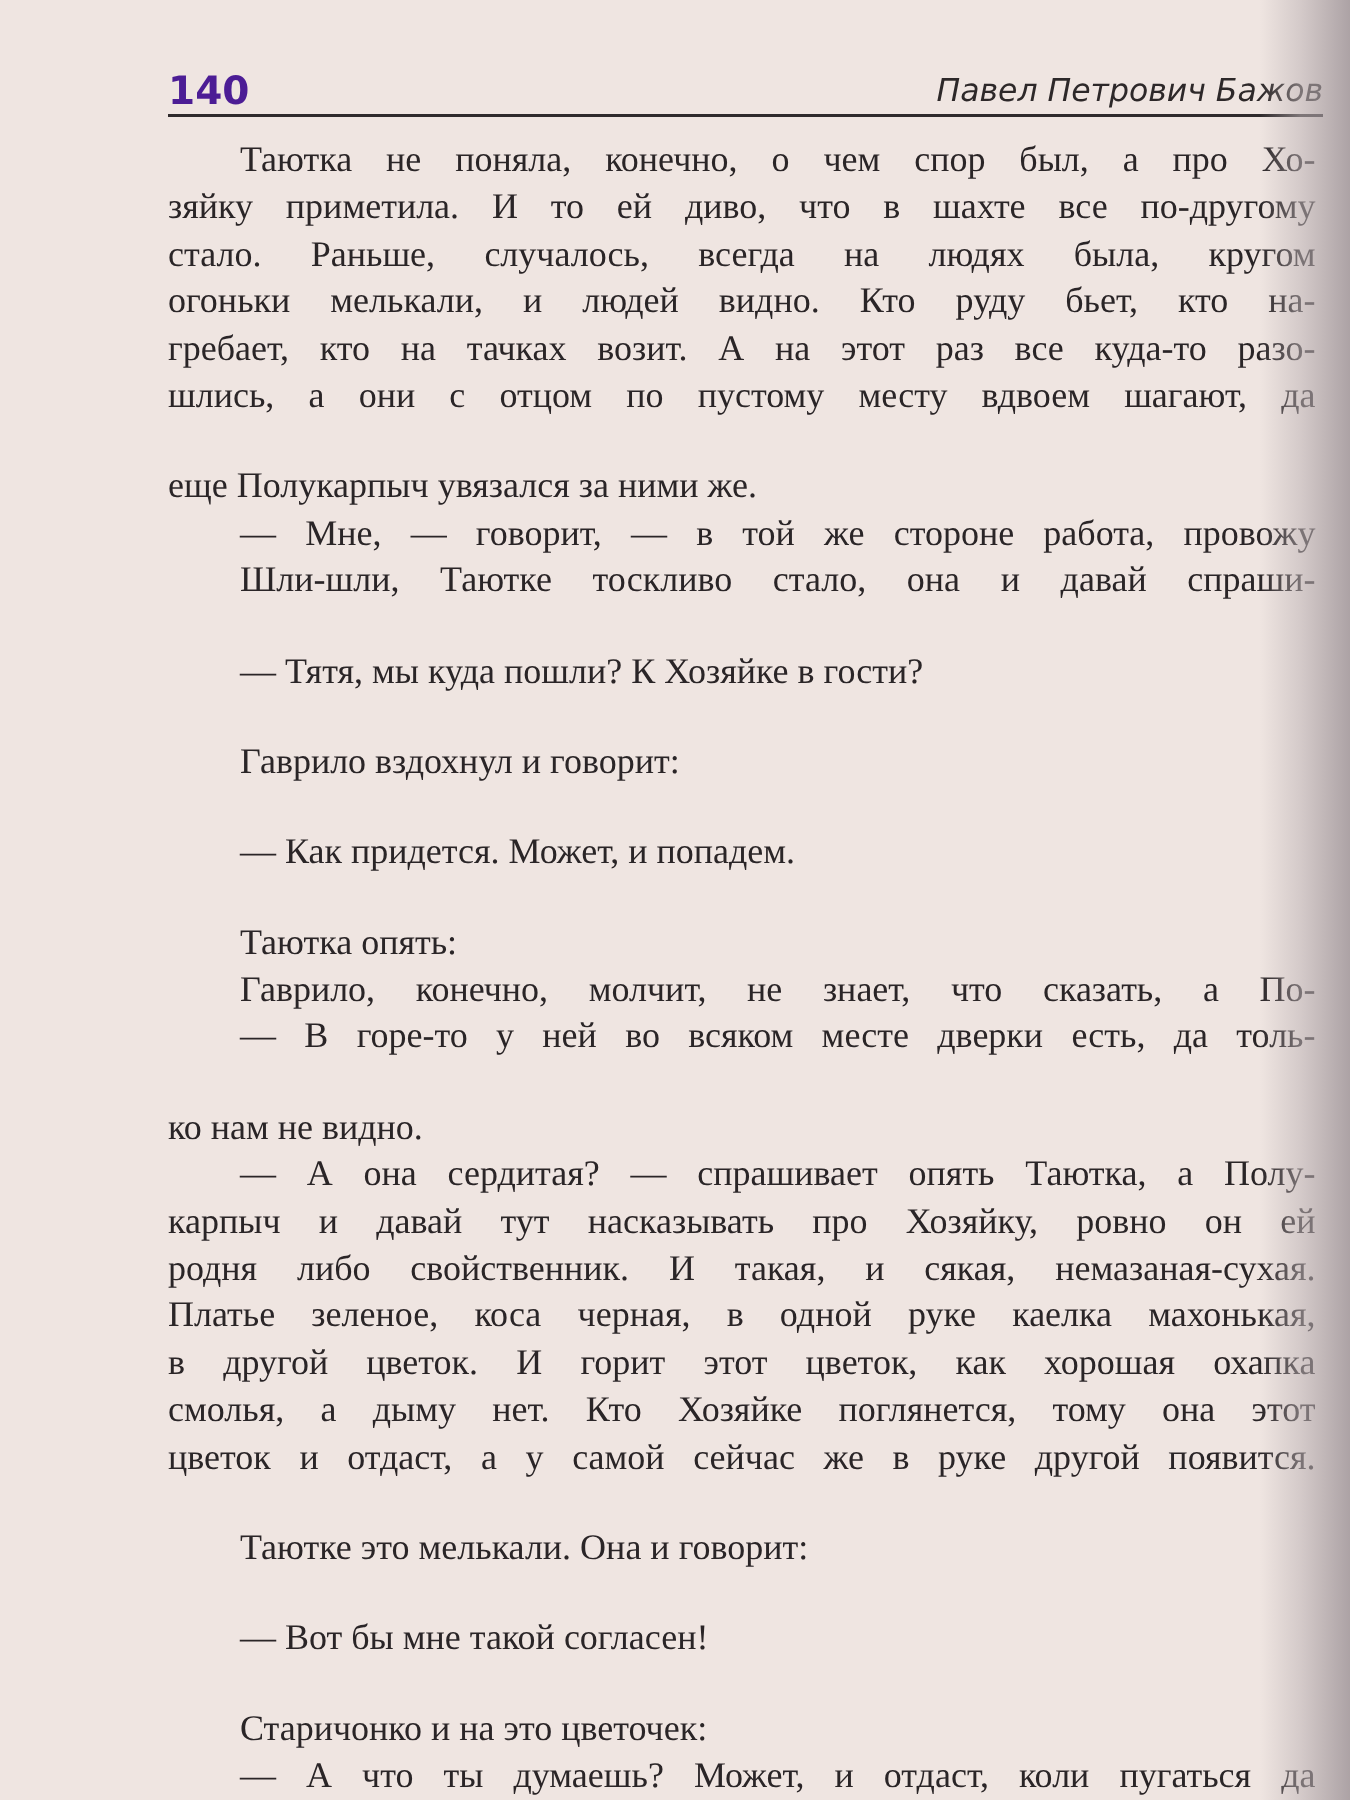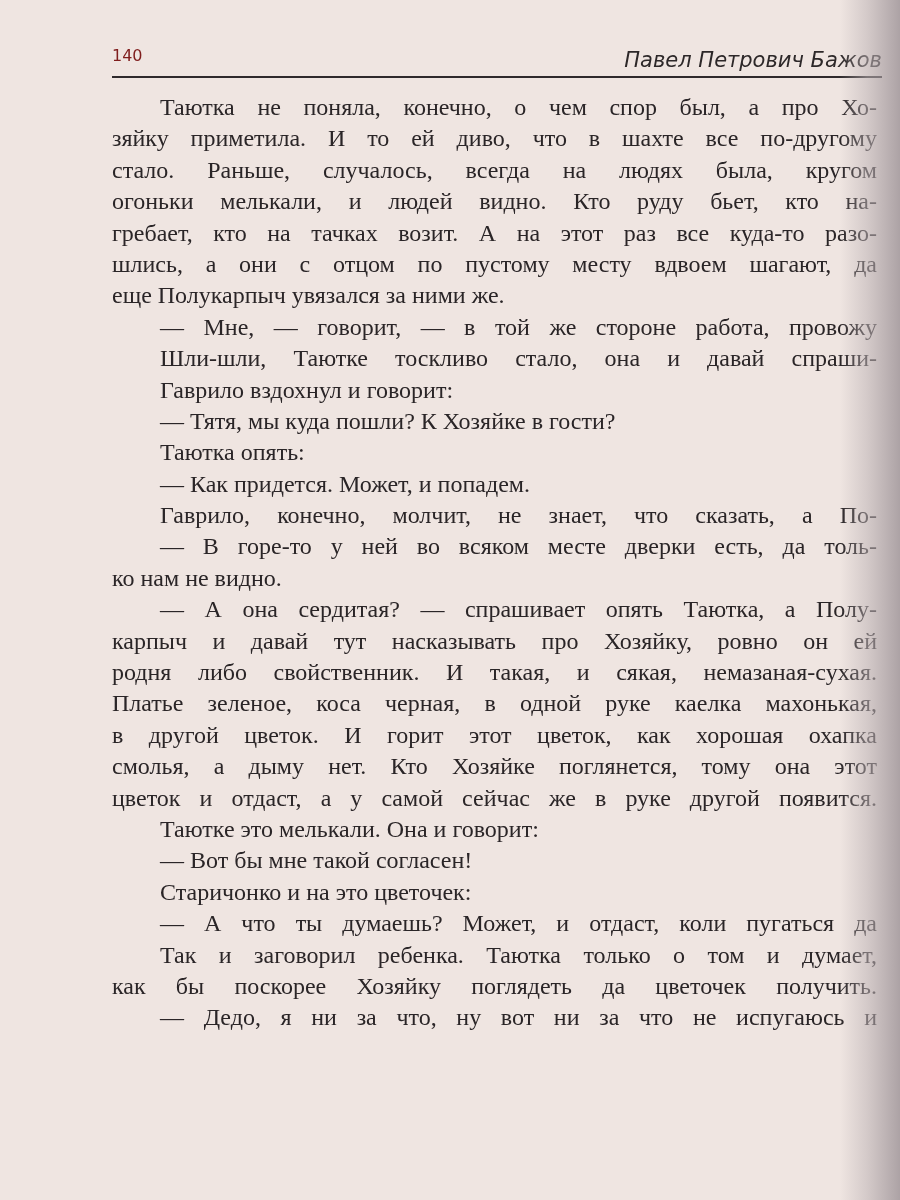--- a/index.html
+++ b/index.html
@@ -14,57 +14,57 @@
     position: absolute; top: 0; right: 0; width: 60px; height: 1200px;
     background: linear-gradient(to right, rgba(239,229,225,0) 0%, rgba(190,180,182,0.55) 45%, rgba(150,140,145,0.75) 100%);
     pointer-events: none;
   }
   .header {
     position: absolute; left: 112px; top: 44px; width: 770px; height: 32px;
     border-bottom: 2px solid #2f2a2c;
   }
   .page-num {
     position: absolute; left: 0; top: 2px;
-    font-family: "DejaVu Sans", sans-serif; font-size: 16px; font-weight: normal; color: #7f1d1d;
+    font-family: "DejaVu Sans", sans-serif; font-size: 26px; font-weight: bold; color: #4c1d95;
   }
   .running-title {
     position: absolute; right: 0; top: 4px;
     font-family: "DejaVu Sans", sans-serif; font-style: italic; font-size: 21px; color: #2d2829;
     white-space: nowrap;
   }
   .body { position: absolute; left: 112px; top: 92px; width: 765px; }
   .line {
     height: 31.4px; line-height: 31.4px; font-size: 24px;
     white-space: nowrap; text-align: justify; text-align-last: justify;
   }
-  .line.last { text-align-last: left; }
+  .line.last { text-align-last: left; margin-top: 29px; }
   .line.indent { padding-left: 48px; }
 </style>
 </head>
 <body>
 
 <div class="header">
   <span class="page-num">140</span>
   <span class="running-title">Павел Петрович Бажов</span>
 </div>
 
 <div class="body" id="body">
     <div class="line indent">Таютка не поняла, конечно, о чем спор был, а про Хо-</div>
     <div class="line">зяйку приметила. И то ей диво, что в шахте все по-другому</div>
     <div class="line">стало. Раньше, случалось, всегда на людях была, кругом</div>
     <div class="line">огоньки мелькали, и людей видно. Кто руду бьет, кто на-</div>
     <div class="line">гребает, кто на тачках возит. А на этот раз все куда-то разо-</div>
     <div class="line">шлись, а они с отцом по пустому месту вдвоем шагают, да</div>
     <div class="line last">еще Полукарпыч увязался за ними же.</div>
     <div class="line indent">— Мне, — говорит, — в той же стороне работа, провожу</div>
     <div class="line indent">Шли-шли, Таютке тоскливо стало, она и давай спраши-</div>
+    <div class="line indent last">— Тятя, мы куда пошли? К Хозяйке в гости?</div>
     <div class="line indent last">Гаврило вздохнул и говорит:</div>
-    <div class="line indent last">— Тятя, мы куда пошли? К Хозяйке в гости?</div>
+    <div class="line indent last">— Как придется. Может, и попадем.</div>
     <div class="line indent last">Таютка опять:</div>
-    <div class="line indent last">— Как придется. Может, и попадем.</div>
     <div class="line indent">Гаврило, конечно, молчит, не знает, что сказать, а По-</div>
     <div class="line indent">— В горе-то у ней во всяком месте дверки есть, да толь-</div>
     <div class="line last">ко нам не видно.</div>
     <div class="line indent">— А она сердитая? — спрашивает опять Таютка, а Полу-</div>
     <div class="line">карпыч и давай тут насказывать про Хозяйку, ровно он ей</div>
     <div class="line">родня либо свойственник. И такая, и сякая, немазаная-сухая.</div>
     <div class="line">Платье зеленое, коса черная, в одной руке каелка махонькая,</div>
     <div class="line">в другой цветок. И горит этот цветок, как хорошая охапка</div>
     <div class="line">смолья, а дыму нет. Кто Хозяйке поглянется, тому она этот</div>
     <div class="line">цветок и отдаст, а у самой сейчас же в руке другой появится.</div>

